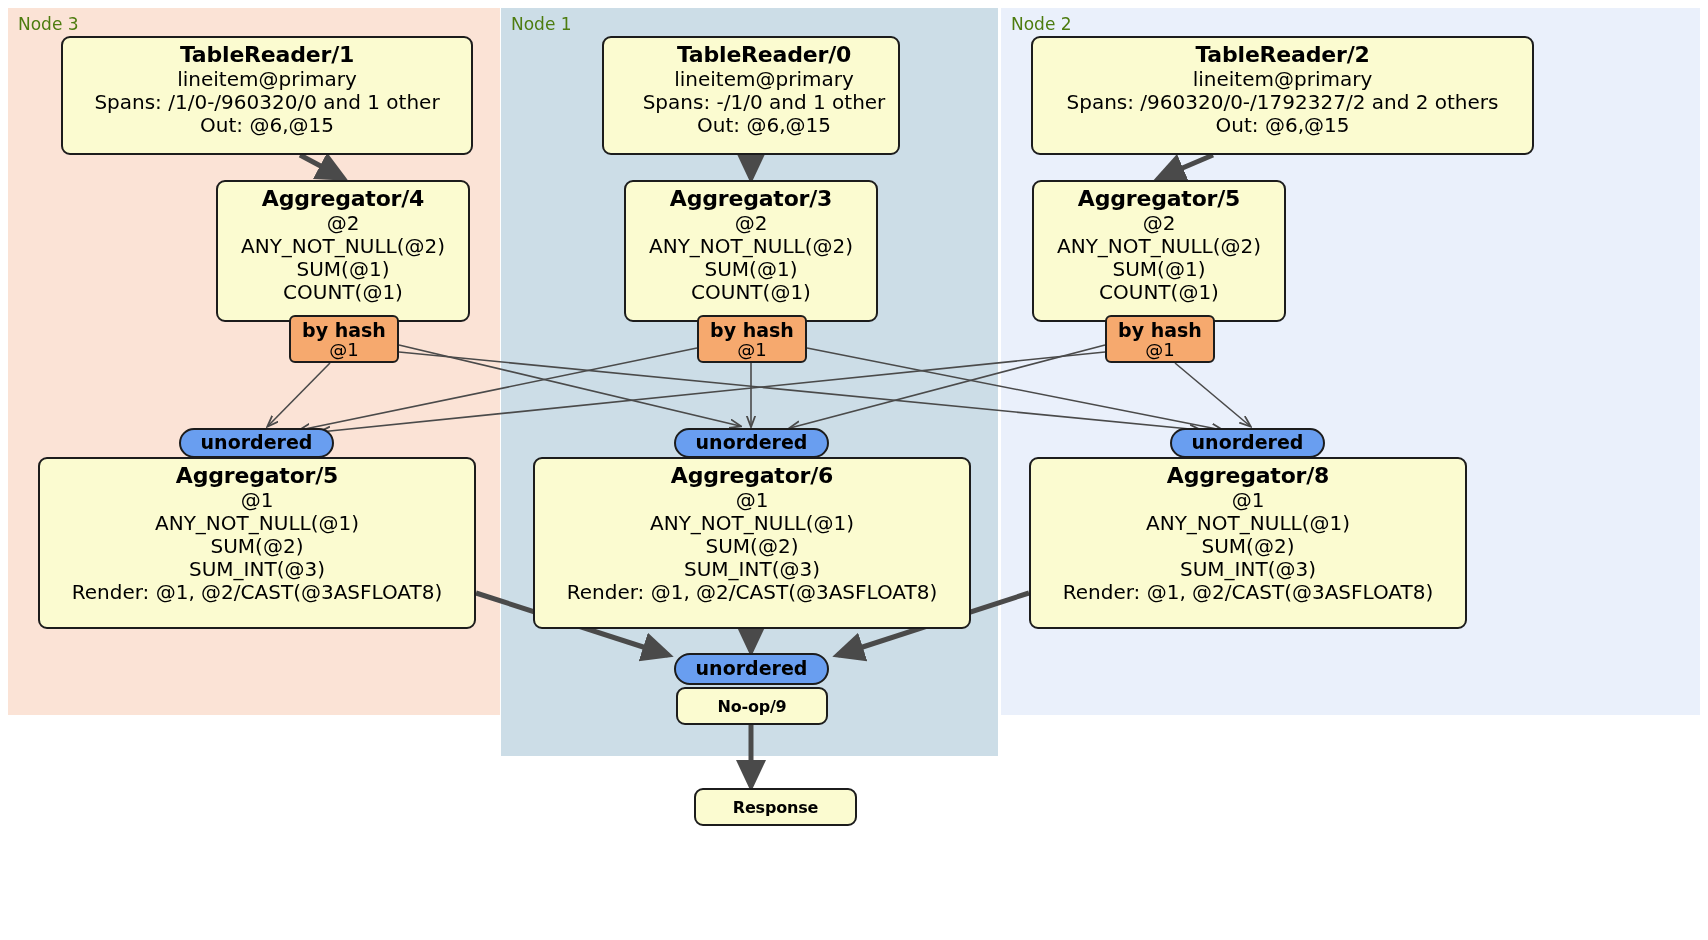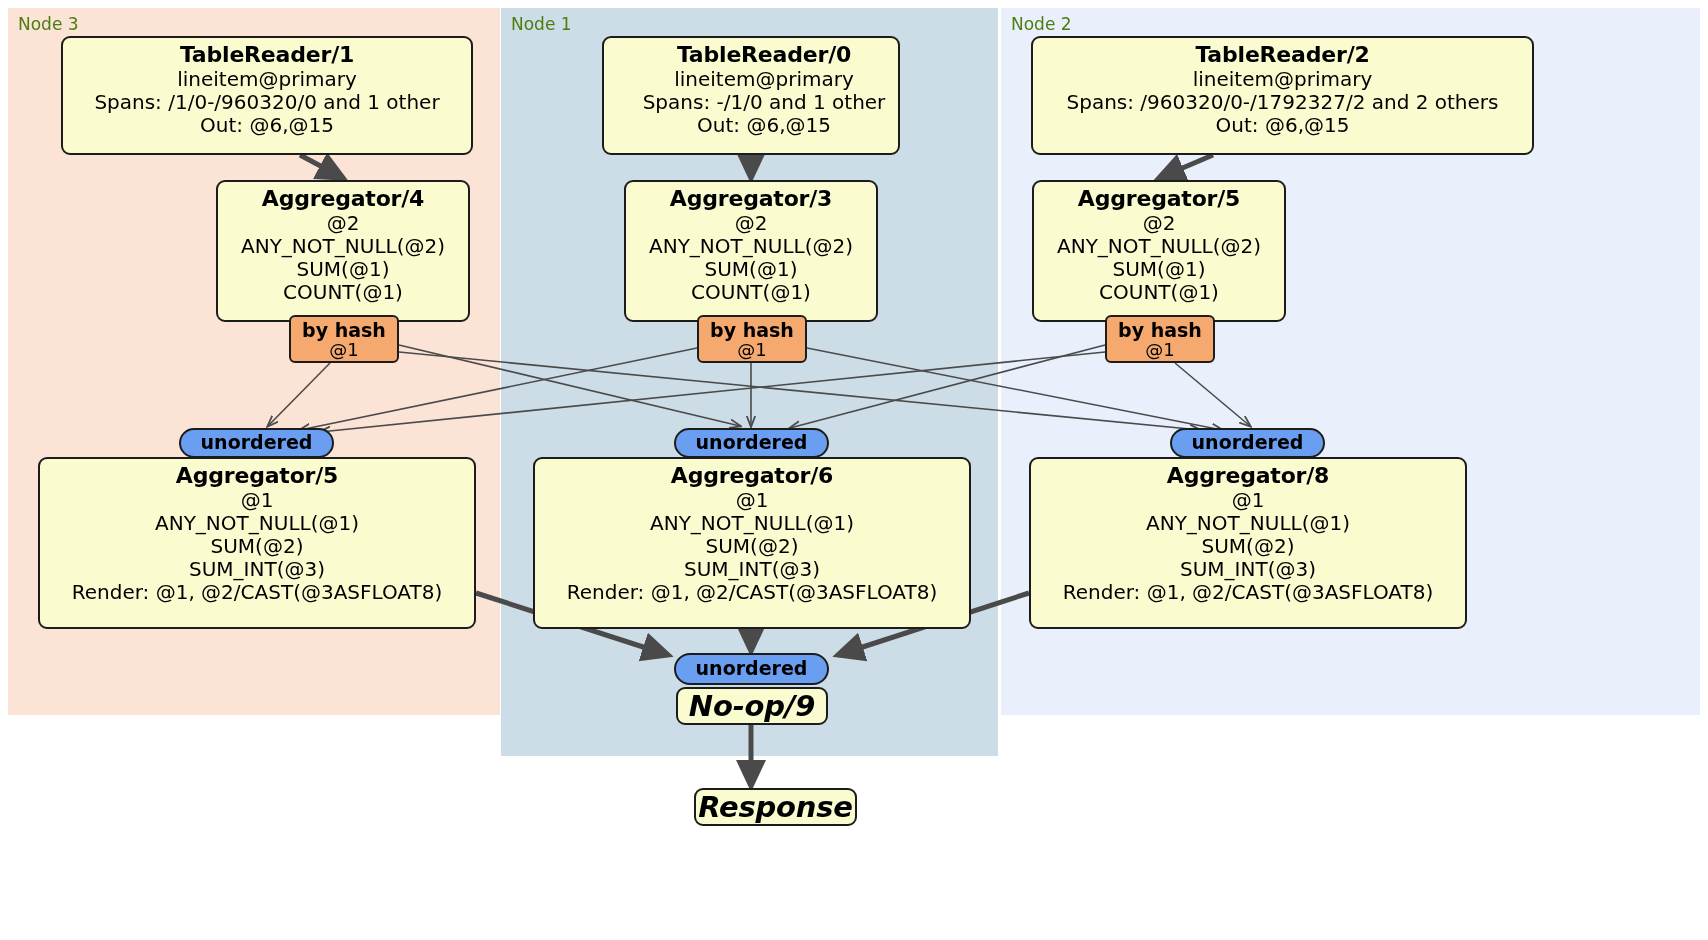--- a/index.html
+++ b/index.html
@@ -65,21 +65,21 @@
     position: absolute;
     box-sizing: border-box;
     background: #fbfbd0;
     border: 2px solid #1c1c1c;
     border-radius: 9px;
     display: flex;
     align-items: center;
     justify-content: center;
     color: #000000;
   }
-  .small-box .proc-title { font-size: 29px; font-style: italic; }
+  .small-box .proc-title { font-size: 16px; }
   .badge {
     position: absolute;
     box-sizing: border-box;
     border: 2px solid #1c1c1c;
     text-align: center;
     color: #000000;
     line-height: 1.05;
   }
   .badge-hash {
     background: #f6a96e;

